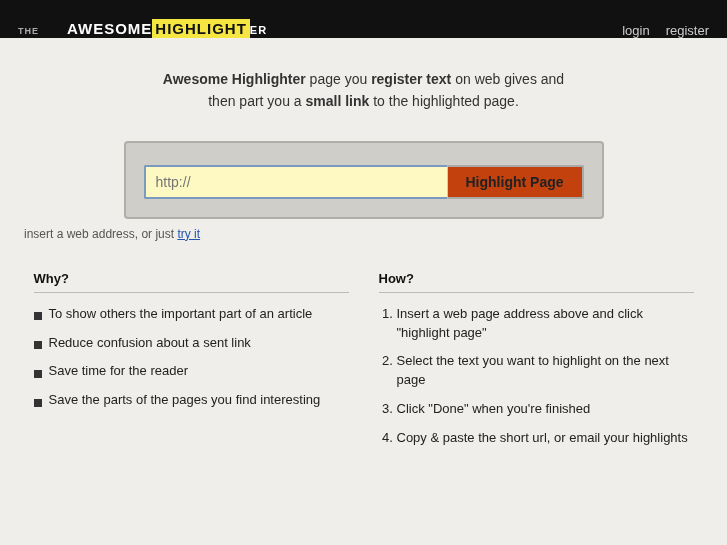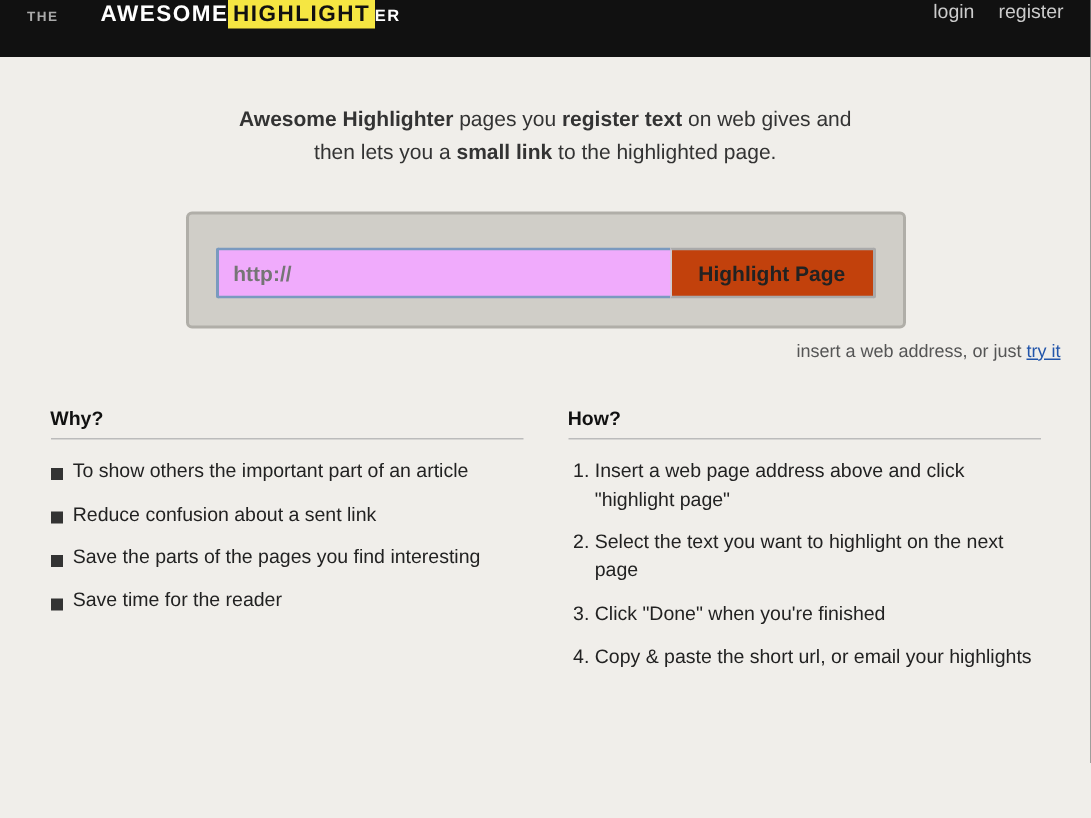--- a/index.html
+++ b/index.html
@@ -8,21 +8,21 @@
       background: #1a1a1a;
       color: #222;
       min-height: 545px;
       width: 727px;
       overflow-x: hidden;
     }
     
     #header {
       background: #111;
       display: flex;
-      align-items: flex-start;
+      align-items: flex-end;
       justify-content: space-between;
       padding: 0 18px;
       height: 38px;
     }
     #logo {
       display: flex;
       align-items: baseline;
       gap: 0;
     }
     #logo-the {
@@ -111,43 +111,41 @@
       display: flex;
       gap: 0;
     }
     #url-input {
       flex: 1;
       padding: 7px 10px;
       font-size: 14px;
       border: 2px solid #7a9abf;
       border-right: none;
       border-radius: 2px 0 0 2px;
-      background: #f0abfc;
+      background: #fef9c3;
       color: #333;
       outline: none;
-      font-weight: bold;
     }
     #highlight-btn {
       background: #c2410c;
       border: 2px solid #aaa;
       border-left: 1px solid #ccc;
       padding: 7px 18px;
       font-size: 14px;
       font-weight: bold;
       color: #222;
       cursor: pointer;
       border-radius: 0 2px 2px 0;
       white-space: nowrap;
     }
     #url-hint {
       font-size: 12px;
       color: #555;
       margin-top: 8px;
       margin-left: 4px;
-      text-align: right;
     }
     #try-it-link {
       color: #2255aa;
       text-decoration: underline;
       cursor: pointer;
     }
     
     #columns {
       display: flex;
       gap: 30px;
@@ -209,22 +207,22 @@
   <div id="nav-links">
     <a class="nav-link">login</a>
     <a class="nav-link">register</a>
   </div>
 </div>
 
 <div id="main">
 
   <div id="hero">
     <p id="hero-subtitle">
-      <strong>Awesome Highlighter</strong><span> pages you </span><strong>register text</strong><span> on web gives and</span><br>
-      <span>then lets you a </span><strong>small link</strong><span> to the highlighted page.</span>
+      <strong>Awesome Highlighter</strong><span> page you </span><strong>register text</strong><span> on web gives and</span><br>
+      <span>then part you a </span><strong>small link</strong><span> to the highlighted page.</span>
     </p>
   </div>
 
   <div id="url-form-container">
     <div id="url-form">
       <input type="text" id="url-input" placeholder="http://" style="">
       <button id="highlight-btn">Highlight Page</button>
     </div>
   </div>
   <div id="url-hint">
@@ -239,25 +237,25 @@
         <li>
             <span class="bullet-icon"></span>
             <span>To show others the important part of an article</span>
           </li>
         <li>
             <span class="bullet-icon"></span>
             <span>Reduce confusion about a sent link</span>
           </li>
         <li>
             <span class="bullet-icon"></span>
+            <span>Save time for the reader</span>
+          </li>
+        <li>
+            <span class="bullet-icon"></span>
             <span>Save the parts of the pages you find interesting</span>
-          </li>
-        <li>
-            <span class="bullet-icon"></span>
-            <span>Save time for the reader</span>
           </li>
       </ul>
     </div>
 
     <div id="how-col">
       <div class="col-title">How?</div>
       <ol class="ordered-list">
         <li>Insert a web page address above and click "highlight page"</li>
         <li>Select the text you want to highlight on the next page</li>
         <li>Click "Done" when you're finished</li>

